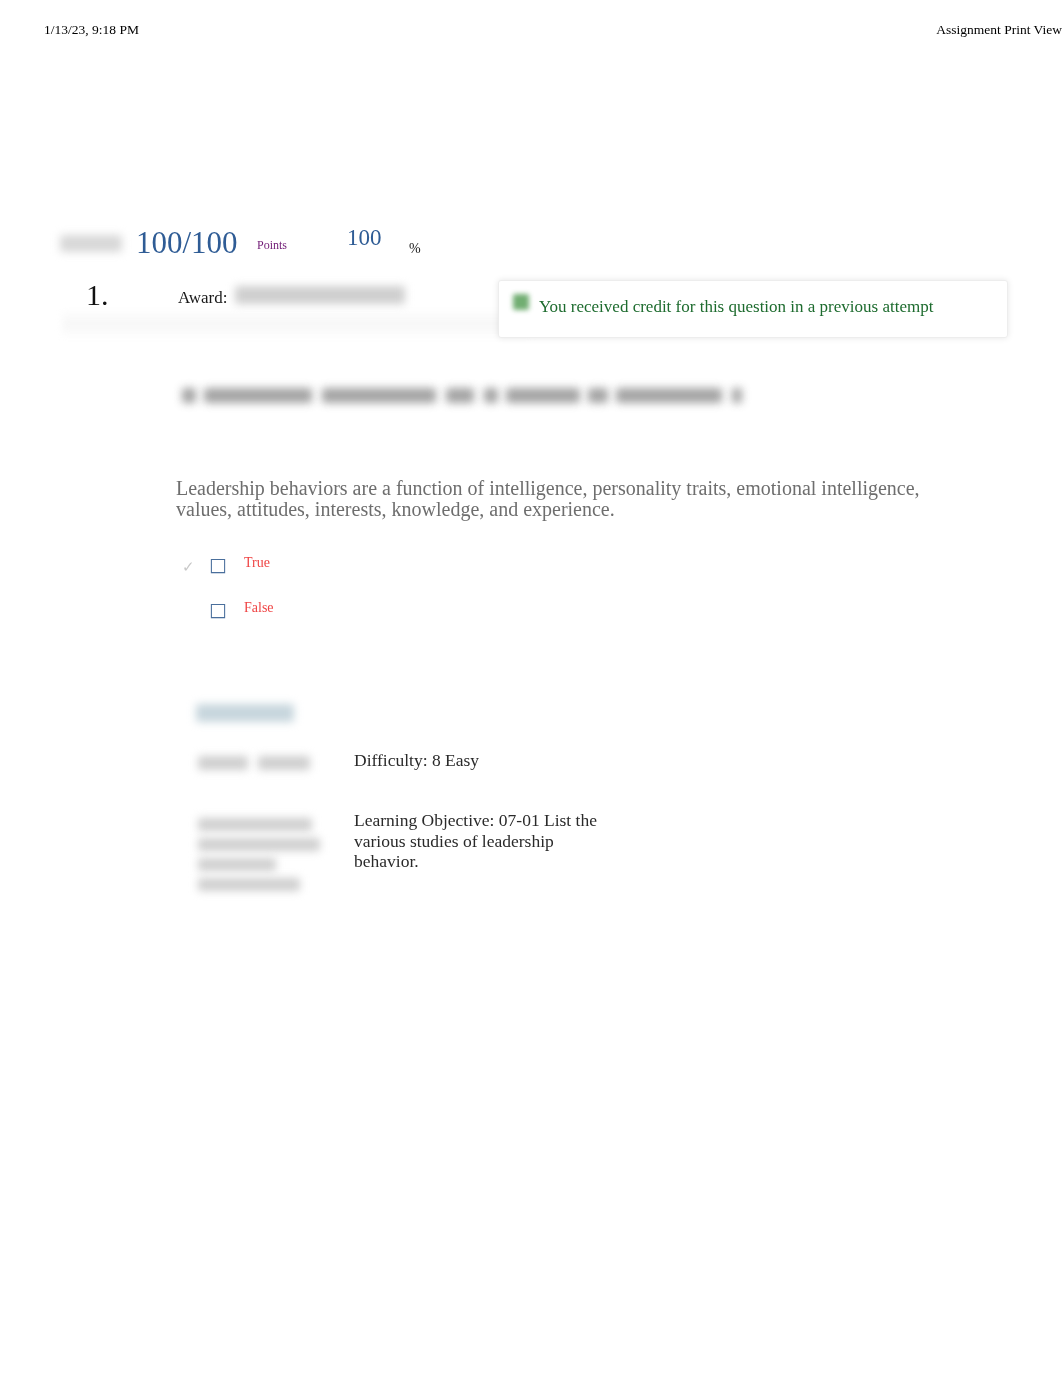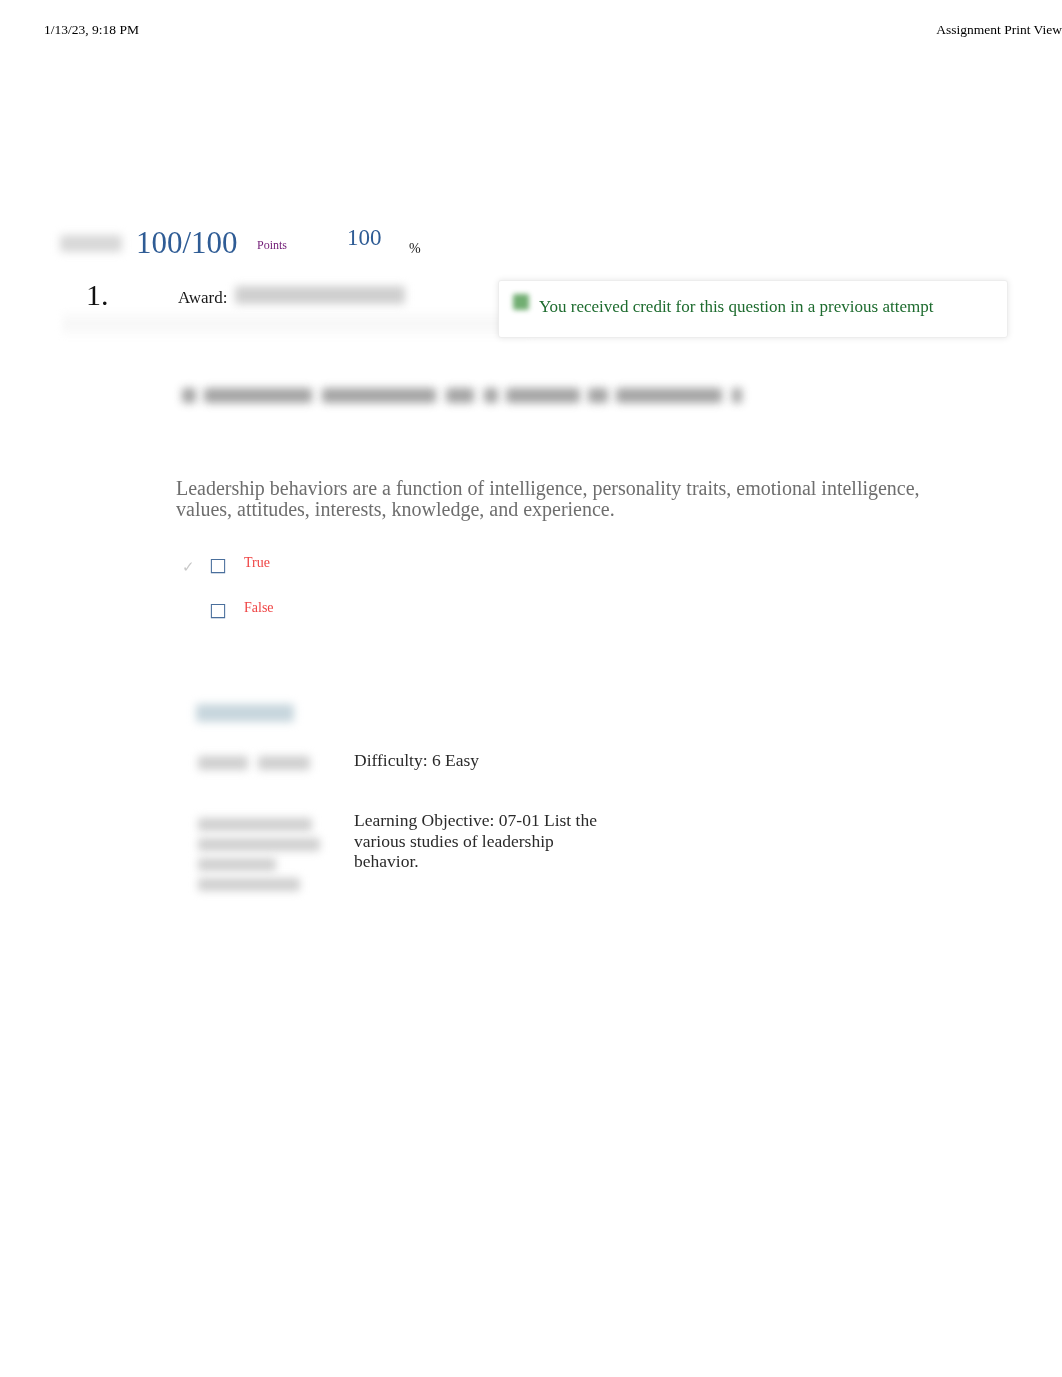--- a/index.html
+++ b/index.html
@@ -336,21 +336,21 @@
 
 </div>
 
 <div class="meta-block">
 
   <div class="meta-refs-blur"></div>
 
   <div class="meta-row meta-row-1">
     <div class="meta-left-blur mlb-a"></div>
     <div class="meta-left-blur mlb-b"></div>
-    <div class="meta-value">Difficulty: 6 Easy</div>
+    <div class="meta-value">Difficulty: 8 Easy</div>
   </div>
 
   <div class="meta-row meta-row-2">
     <div class="meta-left-blur mlb-c"></div>
     <div class="meta-left-blur mlb-d"></div>
     <div class="meta-left-blur mlb-e"></div>
     <div class="meta-left-blur mlb-f"></div>
     <div class="meta-value">Learning Objective: 07-01 List the various studies of leadership behavior.</div>
   </div>
 

